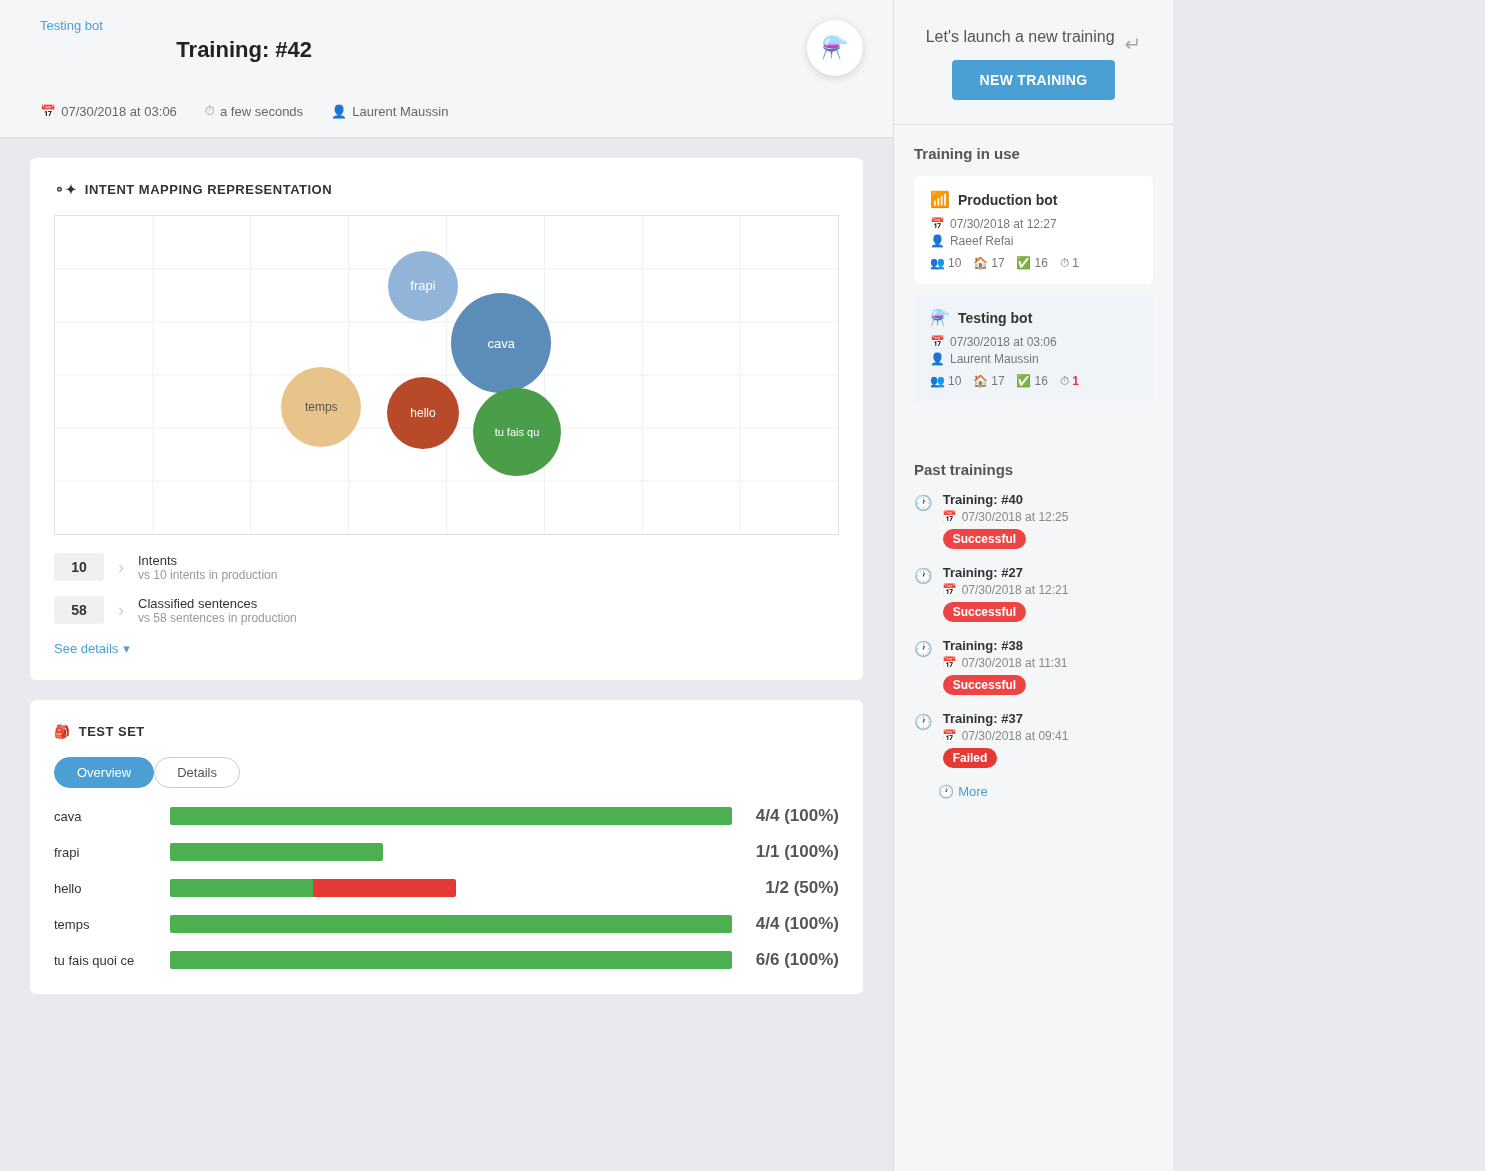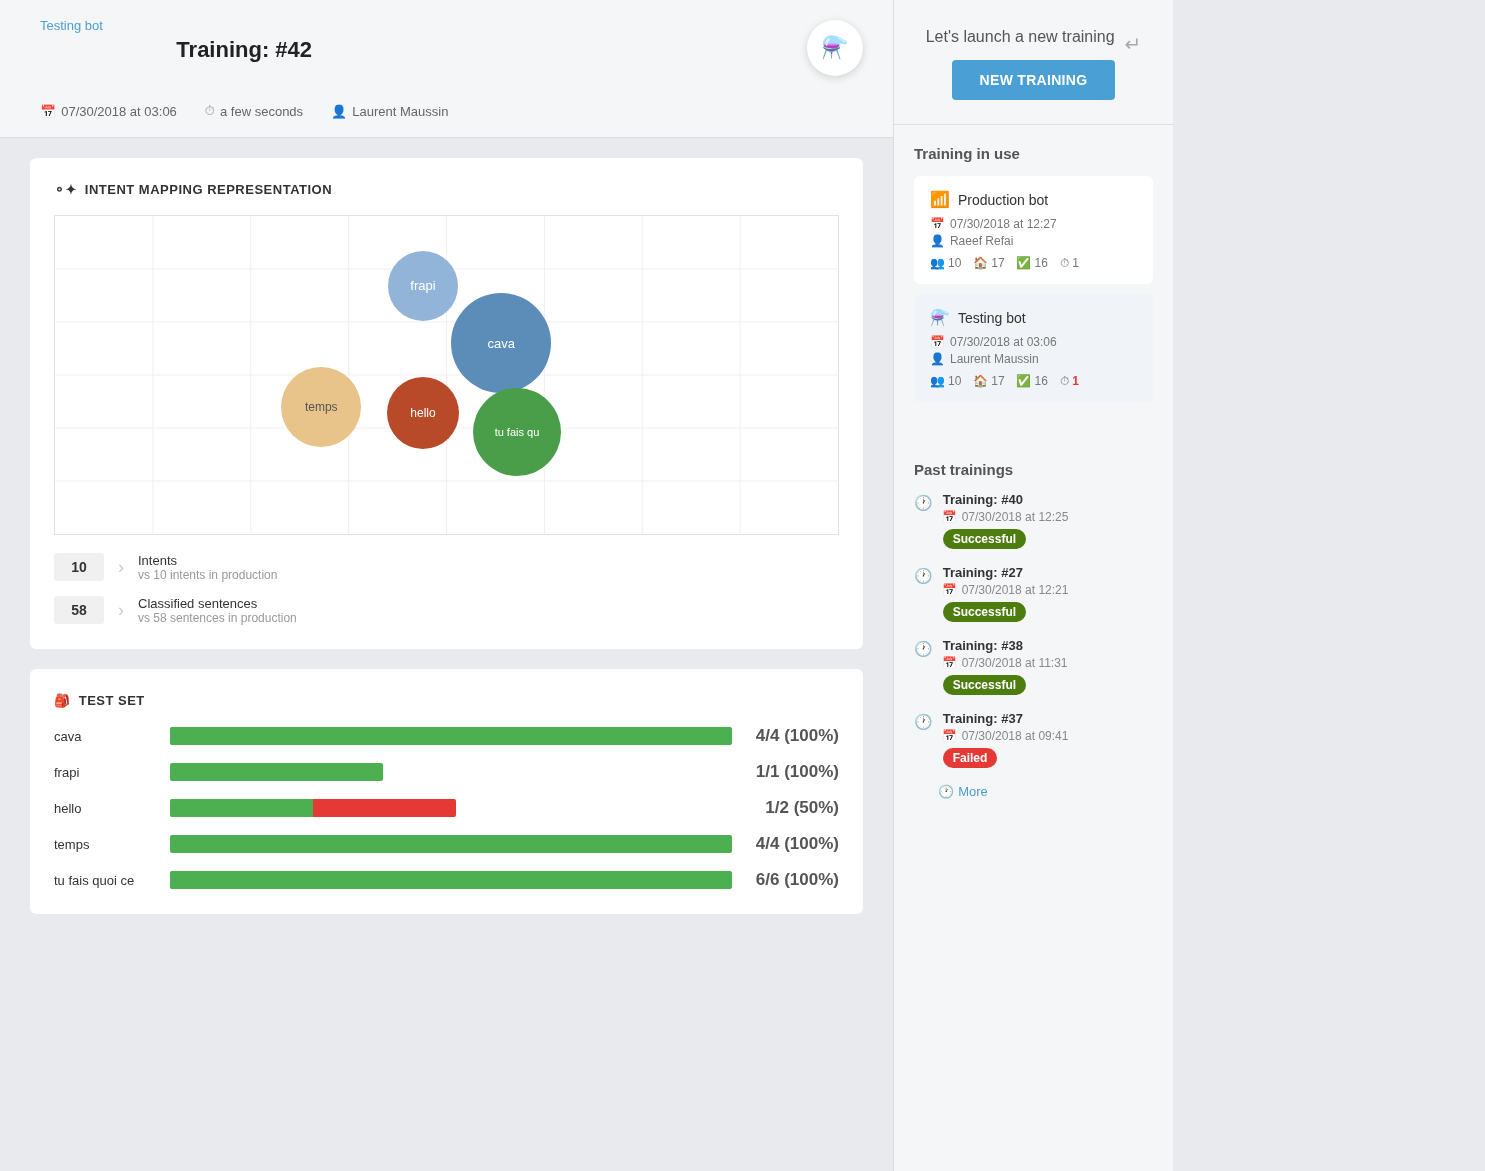--- a/index.html
+++ b/index.html
@@ -61,35 +61,35 @@
 
     .sidebar-top { background: #f5f6f8; padding: 28px 24px 24px; text-align: center; border-bottom: 1px solid #e0e0e0; }
     .sidebar-top-title { font-size: 16px; color: #555; margin-bottom: 14px; }
     .new-training-btn { background: #4a9fd4; color: white; border: none; padding: 12px 28px; font-size: 14px; font-weight: 600; border-radius: 4px; cursor: pointer; letter-spacing: 0.3px; }
 
     .sidebar-section { padding: 20px 20px 12px; }
     .sidebar-section-title { font-size: 15px; font-weight: 600; color: #555; margin-bottom: 14px; }
 
     .training-card { background: white; border-radius: 6px; padding: 14px 16px; margin-bottom: 10px; }
     .training-card-header { display: flex; align-items: center; gap: 8px; margin-bottom: 8px; }
-    .training-card-name { font-weight: 400; font-size: 14px; }
+    .training-card-name { font-weight: 700; font-size: 14px; }
     .training-card-meta { font-size: 12px; color: #777; display: flex; flex-direction: column; gap: 3px; }
     .training-card-meta-row { display: flex; align-items: center; gap: 5px; }
     .training-card-stats { display: flex; gap: 12px; margin-top: 8px; font-size: 12px; color: #777; }
     .training-stat { display: flex; align-items: center; gap: 3px; }
 
     .past-section { padding: 0 20px 20px; margin-top: 37px; }
     .past-section-title { font-size: 15px; font-weight: 600; color: #555; margin-bottom: 14px; }
     .past-item { display: flex; gap: 10px; margin-bottom: 16px; align-items: flex-start; }
     .past-item-icon { font-size: 15px; color: #aaa; margin-top: 2px; }
     .past-item-info {}
     .past-item-name { font-size: 13px; font-weight: 600; color: #333; margin-bottom: 3px; }
     .past-item-date { font-size: 12px; color: #888; margin-bottom: 5px; display: flex; align-items: center; gap: 4px; }
     .badge { display: inline-block; padding: 3px 10px; border-radius: 12px; font-size: 12px; font-weight: 600; color: white; }
-    .badge-success { background: #4d7c0f; }
+    .badge-success { background: #ef4444; }
     .badge-failed { background: #e53935; }
 
     .more-link { color: #4a9fd4; font-size: 13px; cursor: pointer; display: flex; align-items: center; gap: 4px; padding-left: 24px; }
   </style>
 </head>
 <body>
 
 <div class="layout">
 
   <div class="main">
@@ -172,28 +172,36 @@
           <div class="stat-item">
             <div class="stat-badge">58</div>
             <span class="stat-arrow">›</span>
             <div class="stat-info">
               <div class="stat-label">Classified sentences</div>
               <div class="stat-sub">vs 58 sentences in production</div>
             </div>
           </div>
         </div>
 
+        <div class="see-details">
+          <span>See details</span>
+          <span>▾</span>
+        </div>
       </div>
 
       <div class="card">
         <div class="card-title">
           <span>🎒</span>
           <span>TEST SET</span>
         </div>
 
+        <div class="tab-bar">
+          <button class="tab-btn active">Overview</button>
+          <button class="tab-btn">Details</button>
+        </div>
 
         <div class="test-rows">
 
           <div class="test-row">
             <div class="test-label">cava</div>
             <div class="test-bar-wrap">
               <div class="bar-full" style="width:100%;"></div>
             </div>
             <div class="test-score">4/4 (100%)</div>
           </div>

